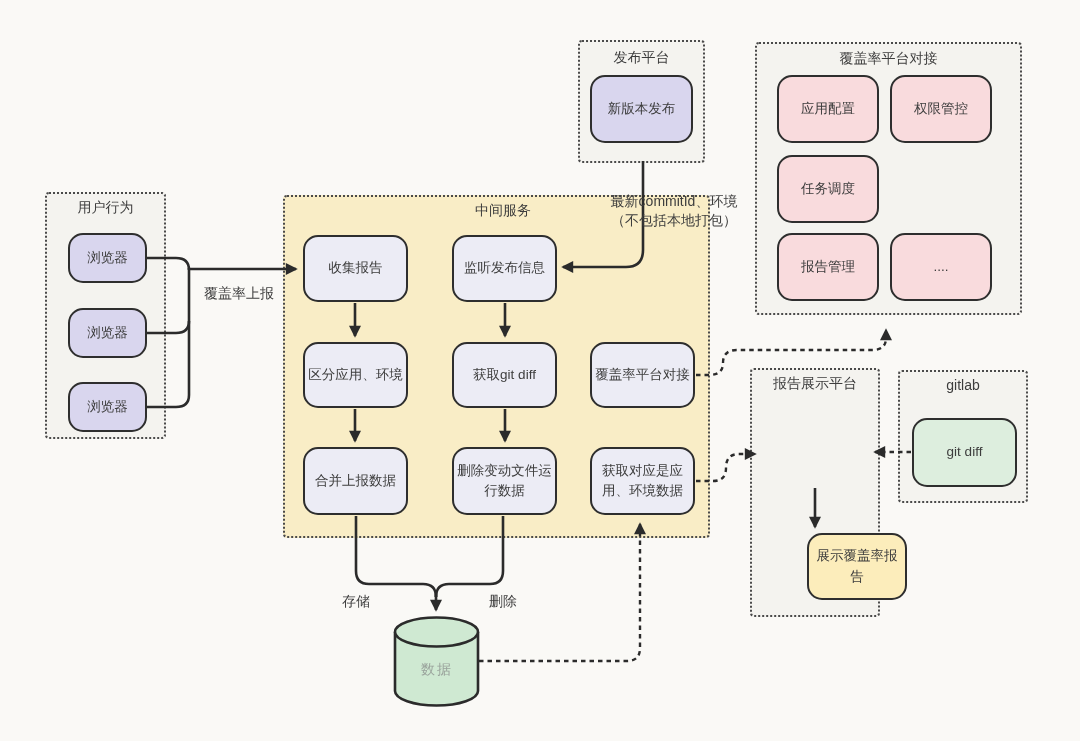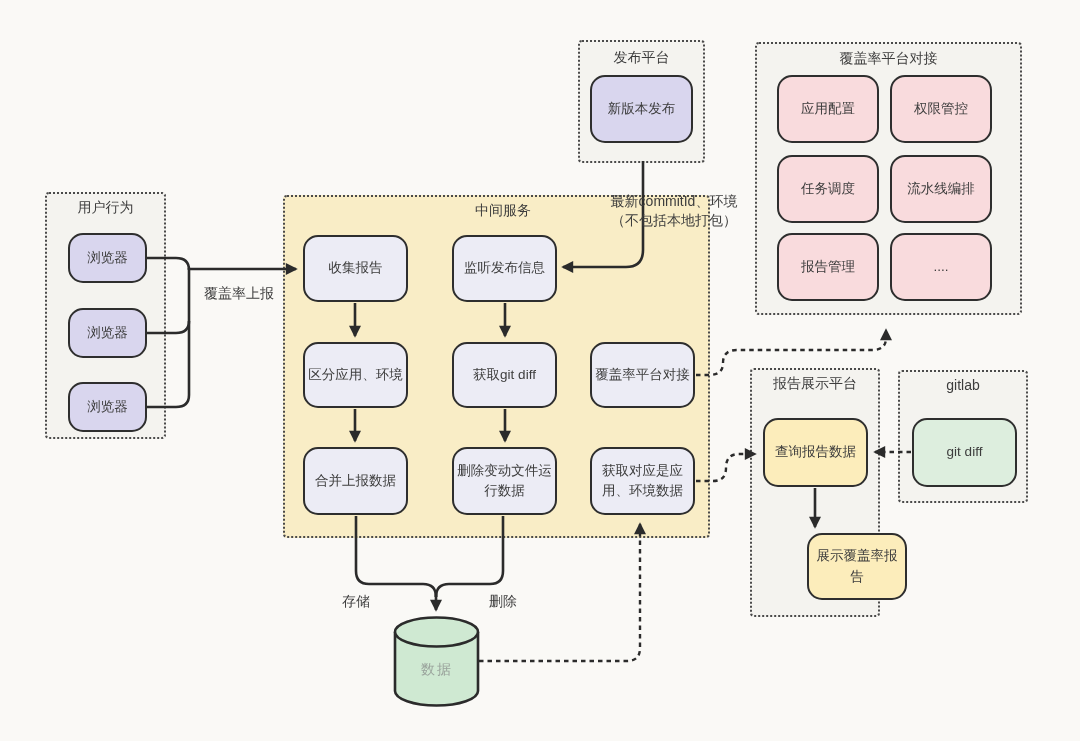--- a/index.html
+++ b/index.html
@@ -127,27 +127,25 @@
   <div class="box lightlav" style="left:590px;top:342px;width:105px;height:66px;">覆盖率平台对接</div>
   <div class="box lightlav" style="left:303px;top:447px;width:105px;height:68px;">合并上报数据</div>
   <div class="box lightlav" style="left:452px;top:447px;width:105px;height:68px;">删除变动文件运行数据</div>
   <div class="box lightlav" style="left:590px;top:447px;width:105px;height:68px;">获取对应是应用、环境数据</div>
 
   <div class="zone" style="left:755px;top:42px;width:267px;height:273px;"></div>
   <div class="zone-label" style="left:755px;top:50px;width:267px;">覆盖率平台对接</div>
   <div class="box pink" style="left:777px;top:75px;width:102px;height:68px;">应用配置</div>
   <div class="box pink" style="left:890px;top:75px;width:102px;height:68px;">权限管控</div>
   <div class="box pink" style="left:777px;top:155px;width:102px;height:68px;">任务调度</div>
-  <div class="box pink" style="left:890px;top:155px;width:102px;height:68px;">流水线编排</div>
   <div class="box pink" style="left:777px;top:233px;width:102px;height:68px;">报告管理</div>
   <div class="box pink" style="left:890px;top:233px;width:102px;height:68px;">....</div>
 
   <div class="zone" style="left:750px;top:368px;width:130px;height:249px;"></div>
   <div class="zone-label" style="left:750px;top:375px;width:130px;">报告展示平台</div>
-  <div class="box yel" style="left:763px;top:418px;width:105px;height:69px;">查询报告数据</div>
   <div class="box yel" style="left:807px;top:533px;width:100px;height:67px;">展示覆盖率报告</div>
 
   <div class="zone" style="left:898px;top:370px;width:130px;height:133px;"></div>
   <div class="zone-label" style="left:898px;top:377px;width:130px;">gitlab</div>
   <div class="box grn" style="left:912px;top:418px;width:105px;height:69px;">git diff</div>
 
   <div class="edge-label" style="left:196px;top:241px;width:86px;">覆盖率上报</div>
   <div class="edge-label" style="left:333px;top:549px;width:46px;">存储</div>
   <div class="edge-label" style="left:480px;top:549px;width:46px;">删除</div>
 

